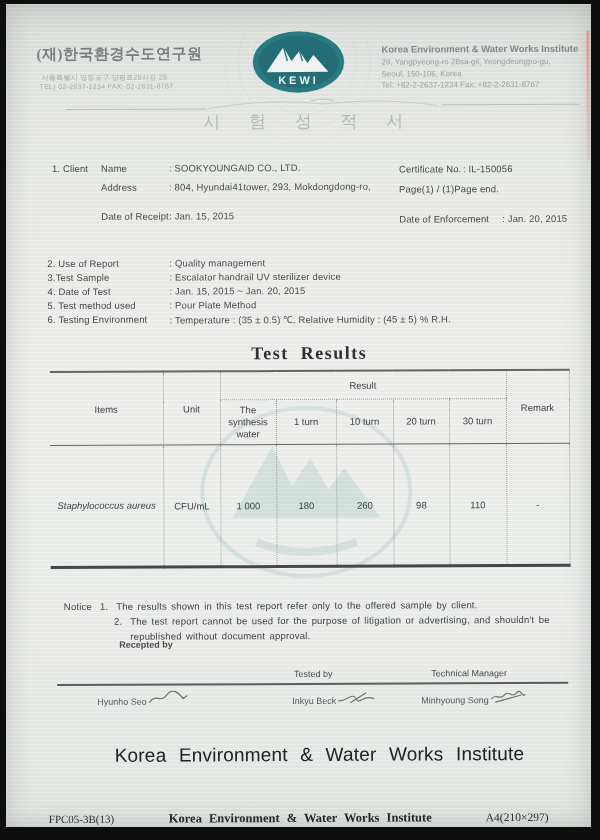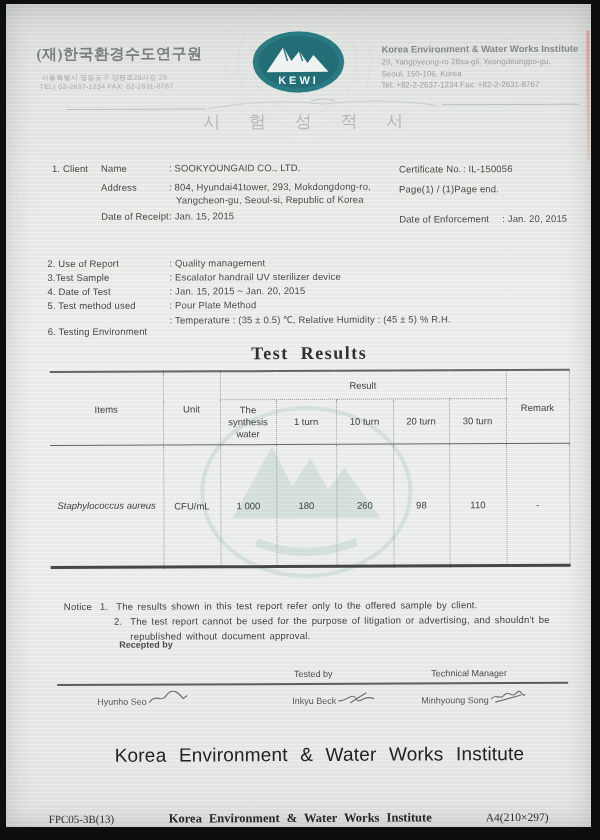--- a/index.html
+++ b/index.html
@@ -130,39 +130,38 @@
         <path d="M2,12 Q60,2 116,8 Q174,2 231,10" fill="none" stroke="#c7cec9" stroke-width="1"></path>
         <path d="M104,5 q12,-4 24,0" fill="none" stroke="#c0c7c2" stroke-width="1"></path>
       </svg>
       <div class="abs doc-title">시 험 성 적 서</div>
 
       <div class="abs t" style="left:47px;top:158px;">1. Client</div>
       <div class="abs t" style="left:96px;top:158px;">Name</div>
       <div class="abs t2" style="left:164px;top:158px;">: SOOKYOUNGAID CO., LTD.</div>
       <div class="abs t" style="left:96px;top:177px;">Address</div>
       <div class="abs t2" style="left:164px;top:177px;">: 804, Hyundai41tower, 293, Mokdongdong-ro,</div>
-      <div class="abs t2" style="left:171px;top:190px;">Yangcheon-gu, Seoul-si, Republic of Korea</div>
       <div class="abs t" style="left:96px;top:206px;">Date of Receipt</div>
       <div class="abs t2" style="left:164px;top:206px;">: Jan.  15,  2015</div>
 
       <div class="abs t" style="left:394px;top:160px;">Certificate No.</div>
       <div class="abs t2" style="left:458px;top:160px;">: IL-150056</div>
       <div class="abs t" style="left:394px;top:180px;">Page(1) / (1)Page end.</div>
       <div class="abs t" style="left:394px;top:210px;">Date of Enforcement</div>
       <div class="abs t2" style="left:497px;top:210px;">: Jan.  20,  2015</div>
 
       <div class="abs t" style="left:42px;top:253px;">2. Use of Report</div>
       <div class="abs t2" style="left:164px;top:253px;">: Quality management</div>
       <div class="abs t" style="left:42px;top:267px;">3.Test Sample</div>
       <div class="abs t2" style="left:164px;top:267px;">: Escalator handrail UV sterilizer device</div>
       <div class="abs t" style="left:42px;top:281px;">4. Date of Test</div>
       <div class="abs t2" style="left:164px;top:281px;">: Jan.  15,  2015 ~ Jan.  20,  2015</div>
       <div class="abs t" style="left:42px;top:295px;">5. Test method used</div>
       <div class="abs t2" style="left:164px;top:295px;">: Pour Plate Method</div>
-      <div class="abs t" style="left:42px;top:309px;margin-top:12px;">6. Testing Environment</div>
+      <div class="abs t" style="left:42px;top:309px;">6. Testing Environment</div>
       <div class="abs t2" style="left:164px;top:309px;">: Temperature : (35 ± 0.5) ℃,  Relative Humidity : (45 ± 5) % R.H.</div>
 
       <div class="abs results-heading">Test Results</div>
 
       <table class="results layer">
         <colgroup>
           <col style="width:113px">
             <col style="width:57px">
             <col style="width:56px">
             <col style="width:60px">

